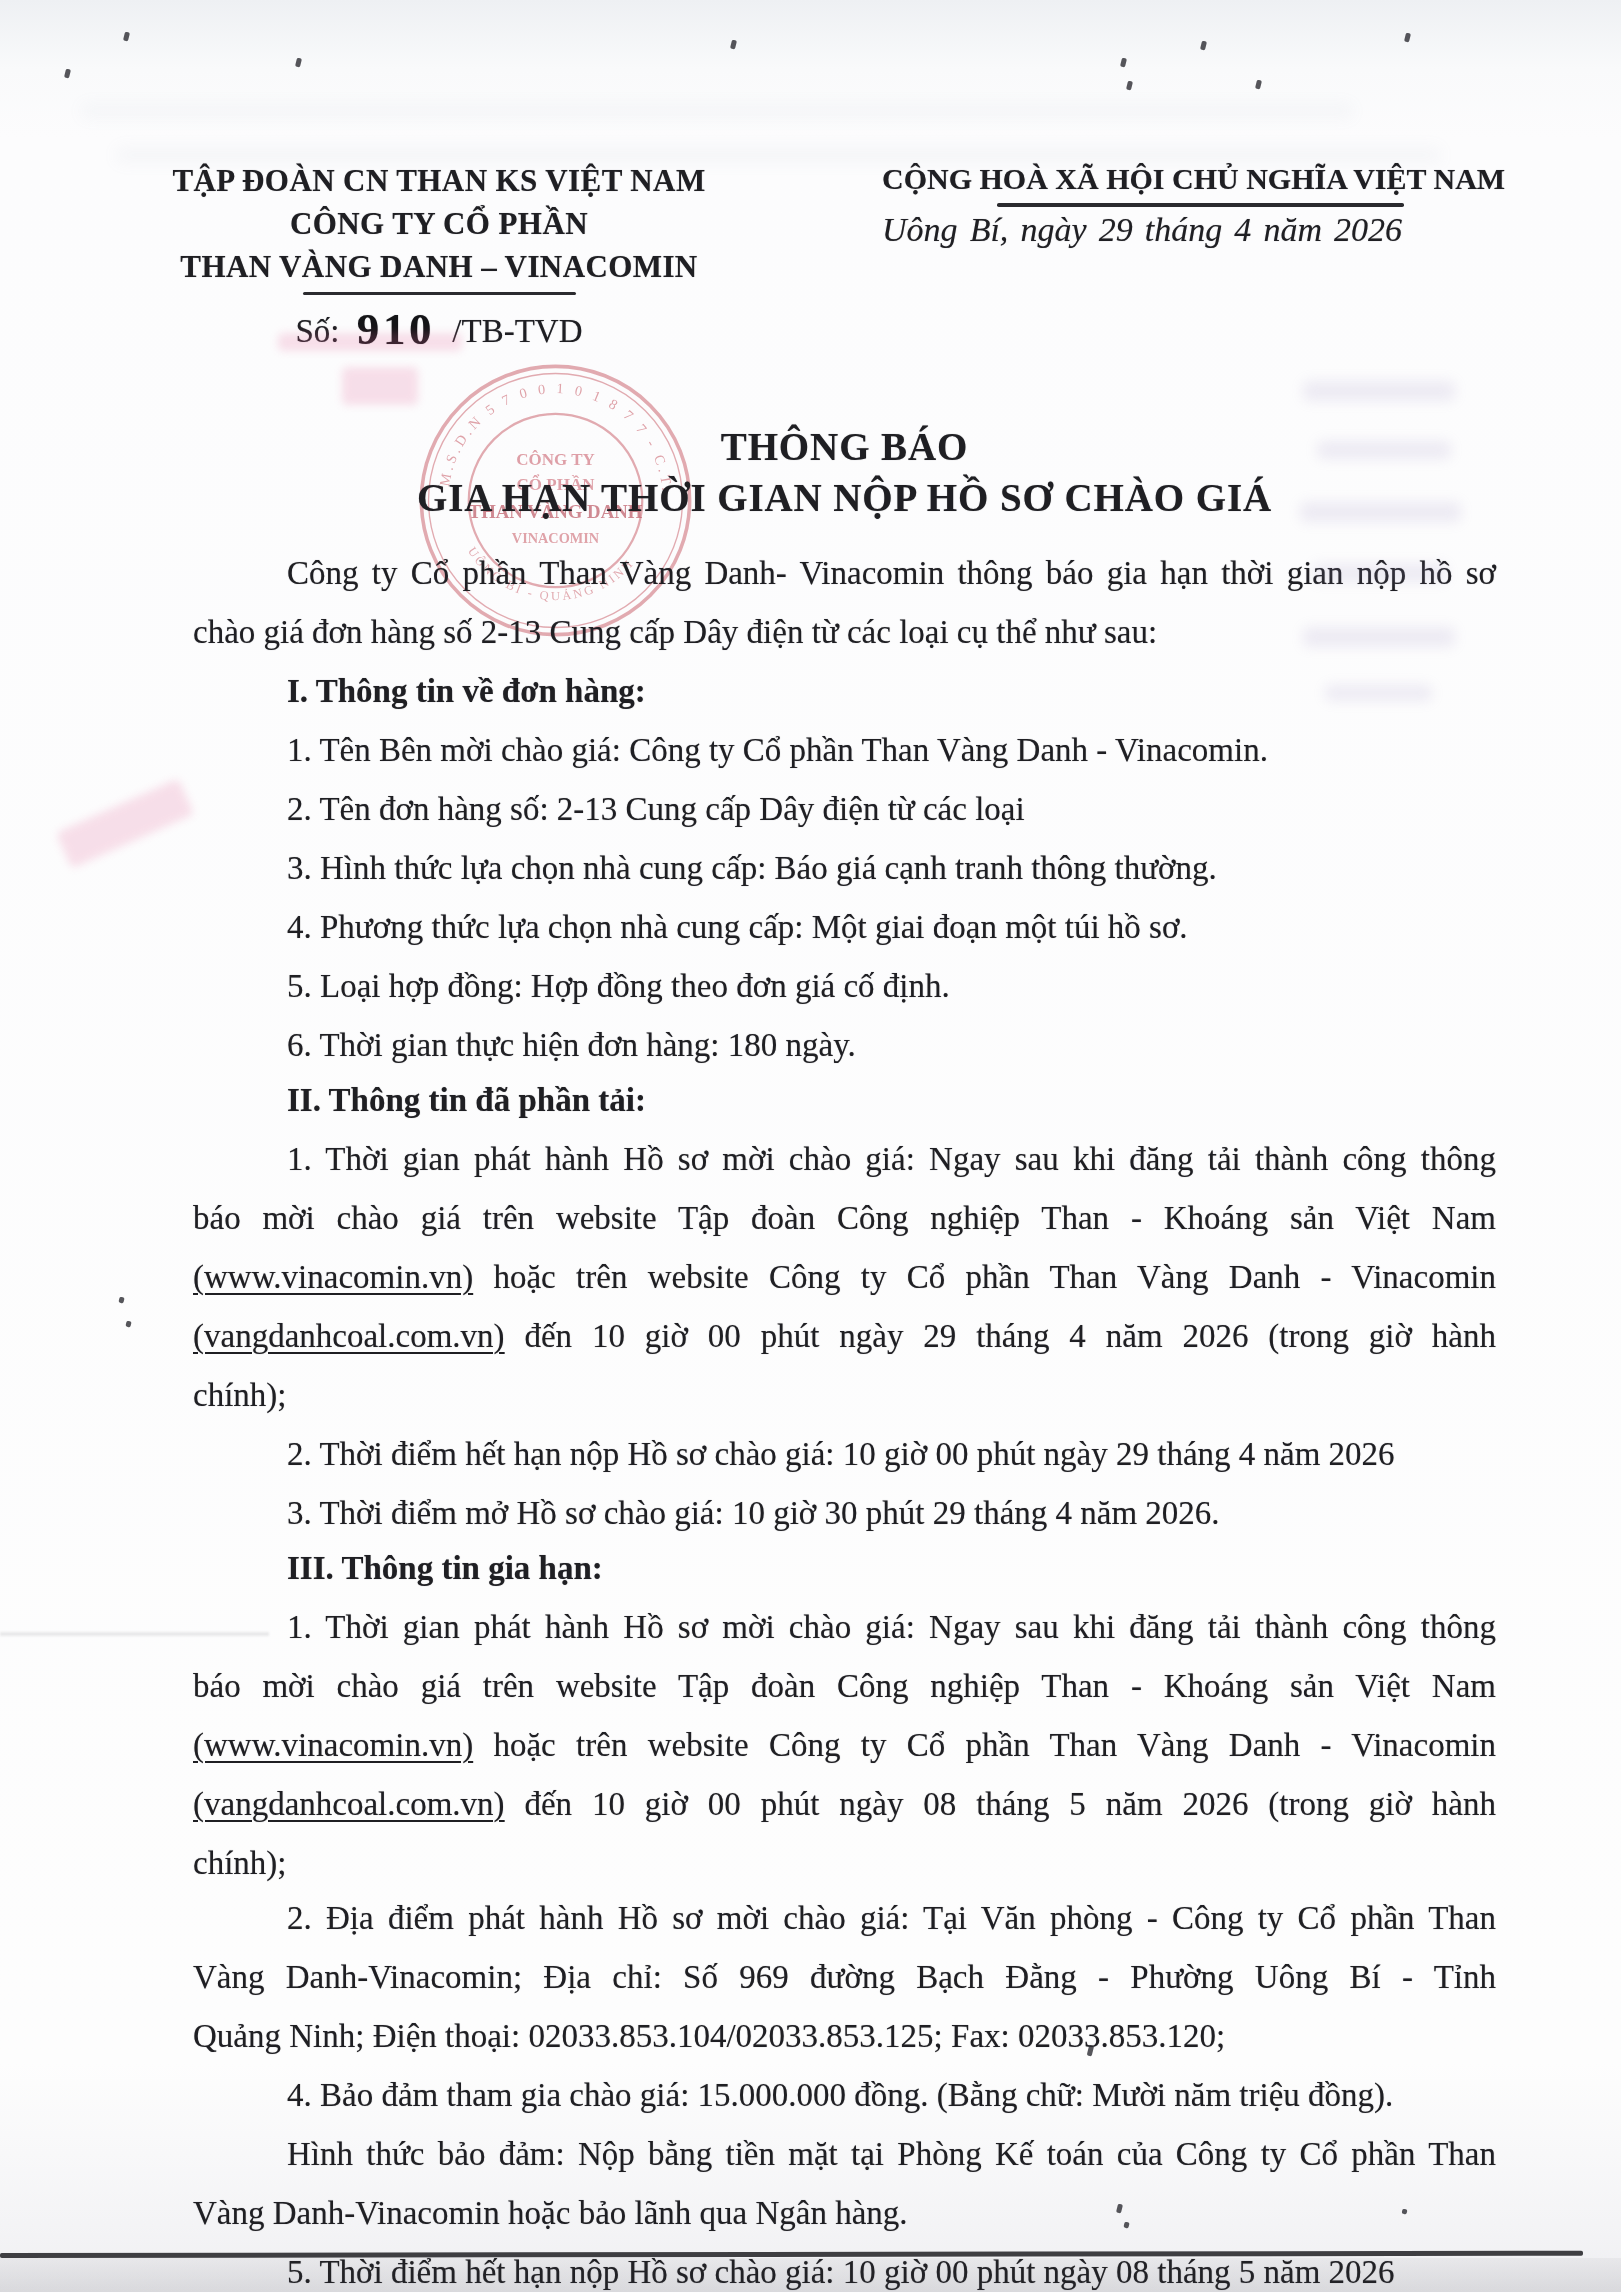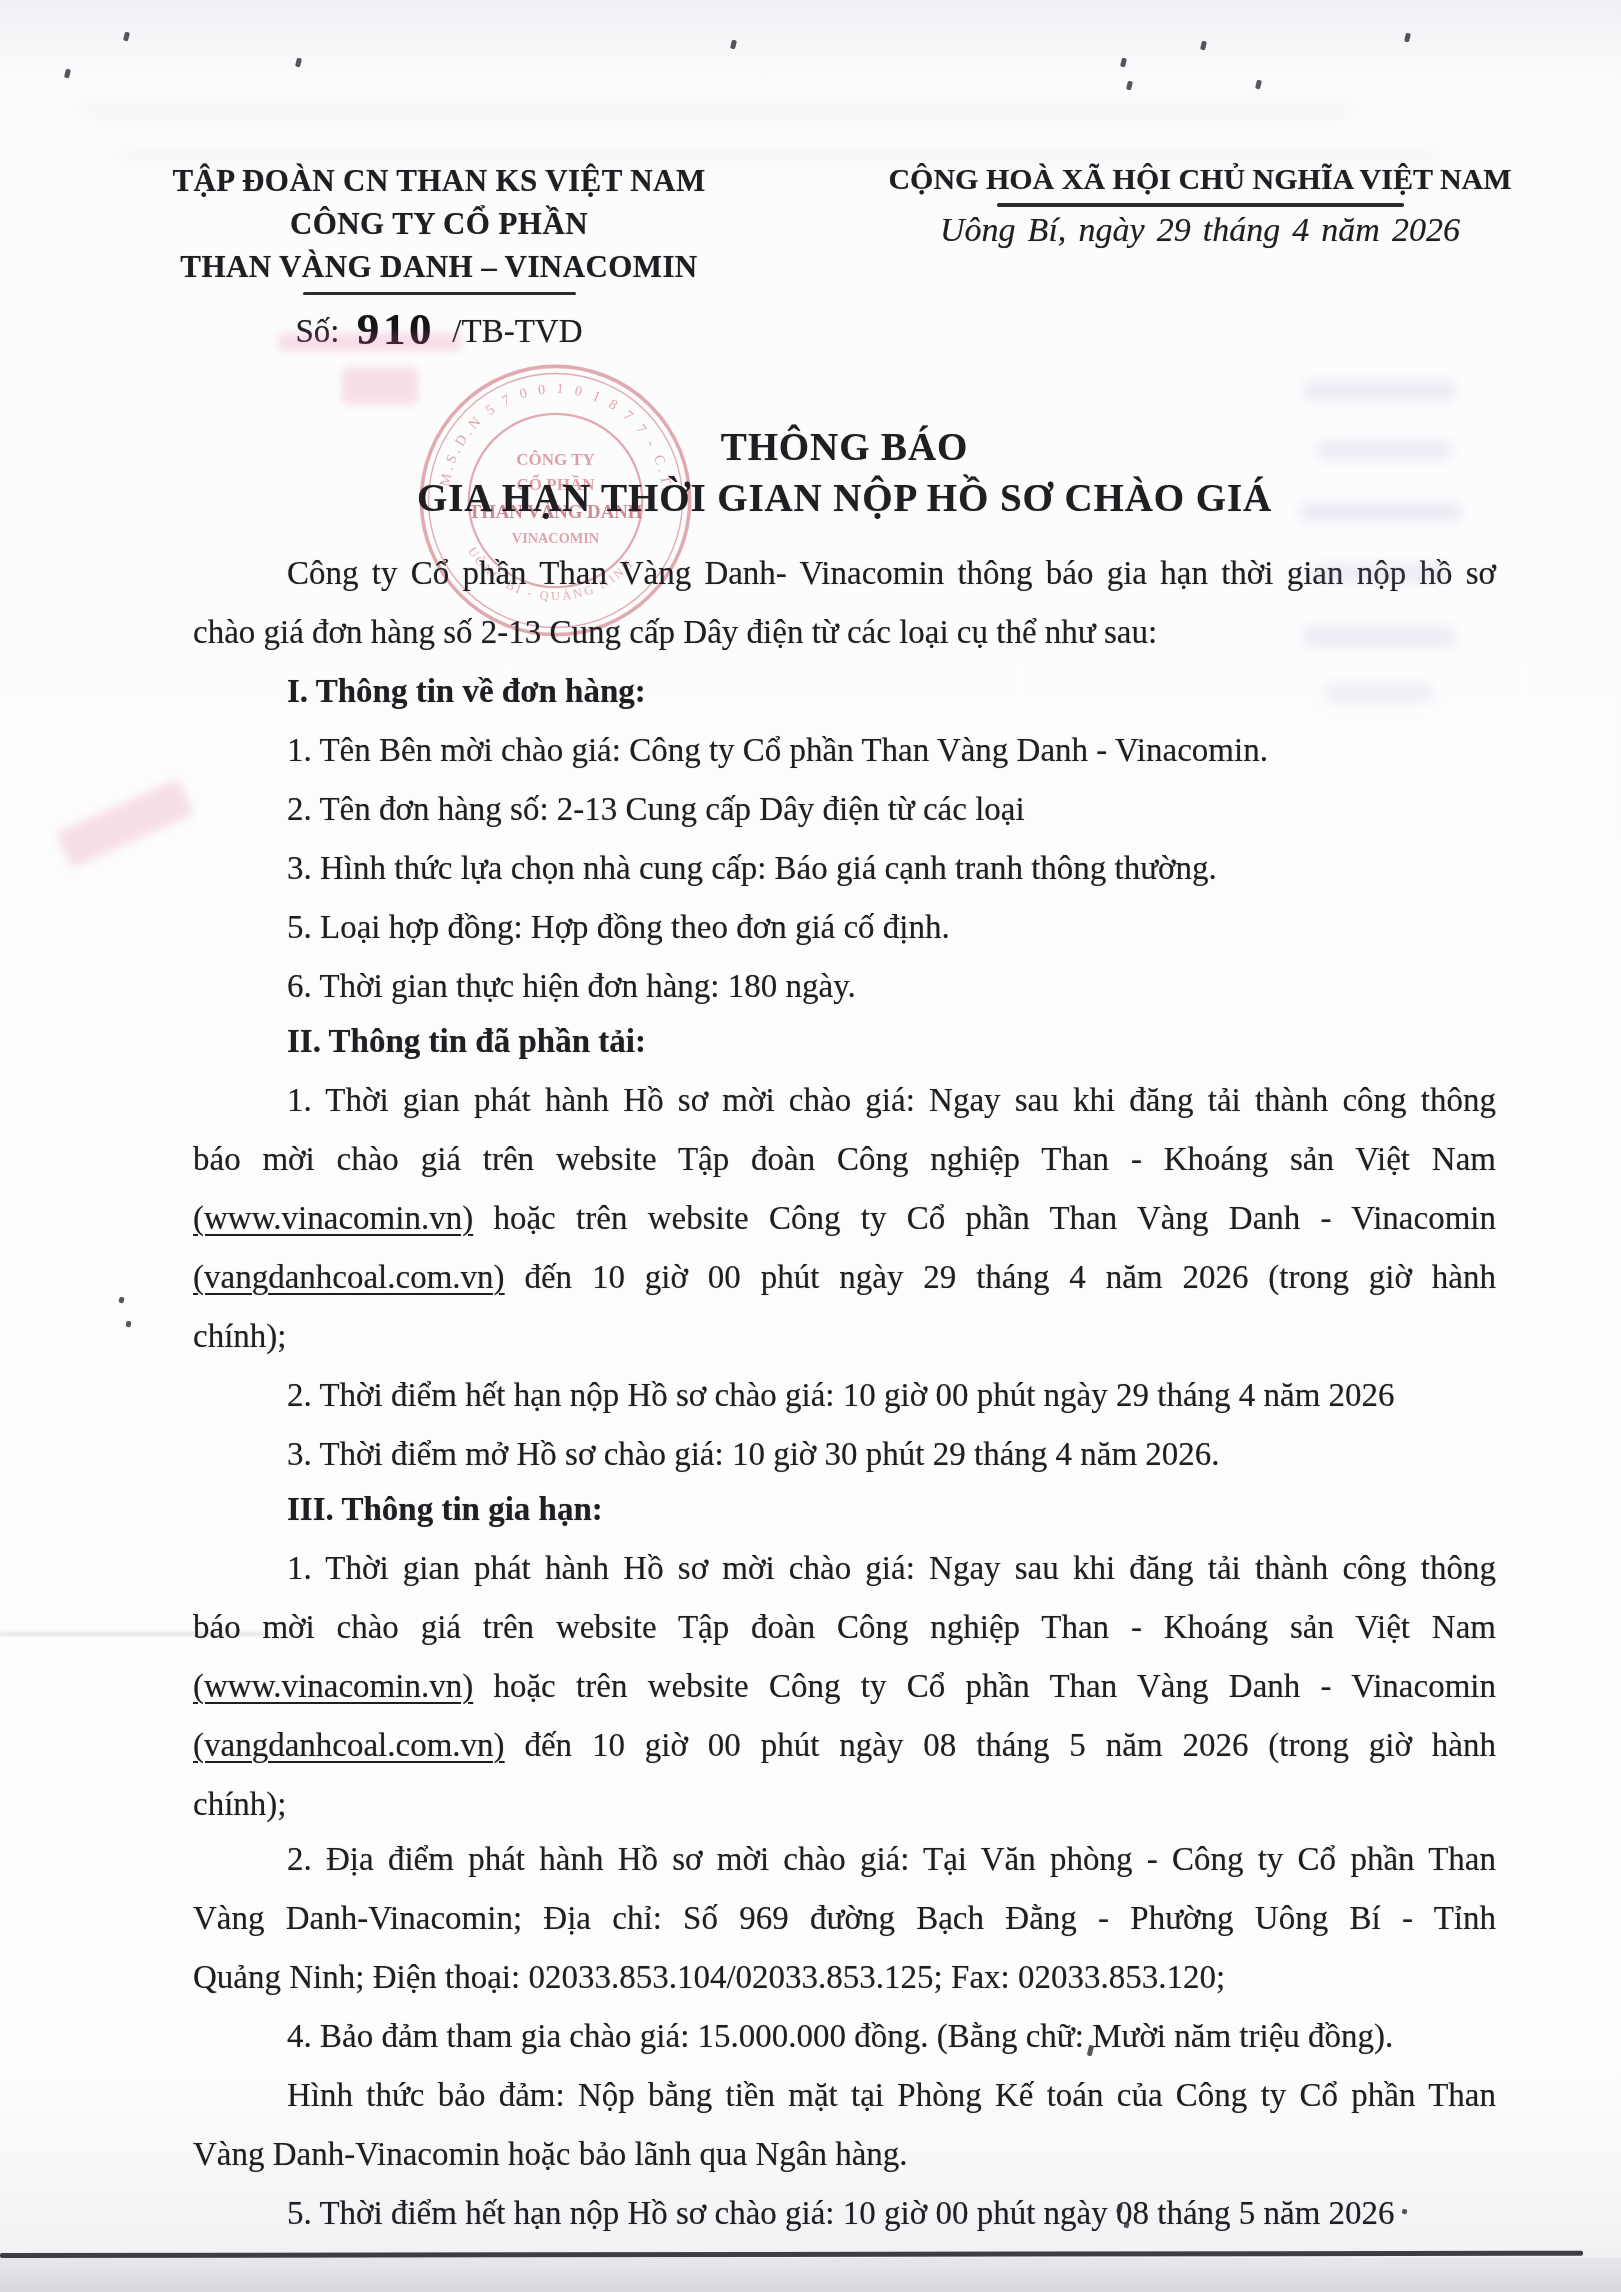--- a/index.html
+++ b/index.html
@@ -12,21 +12,21 @@
     font-family:"Liberation Serif","DejaVu Serif",serif;
     color:#1f1f23;
   }
   .ink{text-shadow:0 0 0.9px rgba(25,25,30,.45);}
   
   .hdr-left{position:absolute;left:110px;top:159px;width:658px;text-align:center;}
   .hdr-left .l1{font-weight:bold;font-size:31px;line-height:43px;letter-spacing:0.4px;}
   .hdr-rule{width:273px;height:3.6px;background:#2b2b2f;margin:3.6px auto 0 auto;border-radius:1.8px;}
   .so-line{margin-top:10.7px;font-size:33px;line-height:47px;}
   .so-num{font-weight:bold;font-size:45px;letter-spacing:3.6px;vertical-align:-1.8px;padding:0 9px;color:#141417;}
-  .hdr-right{position:absolute;left:882px;top:159px;width:636px;text-align:center;}
+  .hdr-right{position:absolute;left:882px;top:159px;width:636px;text-align:left;}
   .hdr-right .n1{font-weight:bold;font-size:30px;line-height:39px;}
   .hdr-right .n2{font-weight:bold;font-size:32px;line-height:41px;margin-top:3.6px;}
   .hdr-rule2{width:407px;height:3.6px;background:#2b2b2f;margin:5.4px auto 0 auto;border-radius:1.8px;}
   .dateline{margin-top:4px;font-style:italic;font-size:34px;word-spacing:3.6px;}
   
   .title-block{position:absolute;left:193px;top:421px;width:1303px;text-align:center;}
   .title-block .t1{font-weight:bold;font-size:39px;line-height:51px;letter-spacing:0.9px;}
   
   .body-block{position:absolute;left:193px;top:538px;width:1303px;font-size:33px;}
   .bl{height:47px;line-height:47px;white-space:nowrap;margin-top:12px;}
@@ -105,20 +105,21 @@
     <div class="t1 ink">GIA HẠN THỜI GIAN NỘP HỒ SƠ CHÀO GIÁ</div>
   </div>
 
   <div class="body-block ink">
       <div class="bl ind jst"><span>Công ty Cổ phần Than Vàng Danh- Vinacomin thông báo gia hạn thời gian nộp hồ sơ</span></div>
       <div class="bl"><span>chào giá đơn hàng số 2-13 Cung cấp Dây điện từ các loại cụ thể như sau:</span></div>
       <div class="bl ind bld"><span>I. Thông tin về đơn hàng:</span></div>
       <div class="bl ind"><span>1. Tên Bên mời chào giá: Công ty Cổ phần Than Vàng Danh - Vinacomin.</span></div>
       <div class="bl ind"><span>2. Tên đơn hàng số: 2-13 Cung cấp Dây điện từ các loại</span></div>
       <div class="bl ind"><span>3. Hình thức lựa chọn nhà cung cấp: Báo giá cạnh tranh thông thường.</span></div>
+      <div class="bl ind"><span>4. Phương thức lựa chọn nhà cung cấp: Một giai đoạn một túi hồ sơ.</span></div>
       <div class="bl ind"><span>5. Loại hợp đồng: Hợp đồng theo đơn giá cố định.</span></div>
       <div class="bl ind"><span>6. Thời gian thực hiện đơn hàng: 180 ngày.</span></div>
       <div class="bl ind bld sp"><span>II. Thông tin  đã phần tải:</span></div>
       <div class="bl ind jst"><span>1. Thời gian phát hành Hồ sơ mời chào giá: Ngay sau khi đăng tải thành công thông</span></div>
       <div class="bl jst"><span>báo mời chào giá trên website Tập đoàn Công nghiệp Than - Khoáng sản Việt Nam</span></div>
       <div class="bl jst"><span class="useg">(www.vinacomin.vn)</span><span> hoặc trên website Công ty Cổ phần Than Vàng Danh - Vinacomin</span></div>
       <div class="bl jst"><span class="useg">(vangdanhcoal.com.vn)</span><span> đến 10 giờ 00 phút ngày 29 tháng 4 năm 2026 (trong giờ hành</span></div>
       <div class="bl"><span>chính);</span></div>
       <div class="bl ind"><span>2. Thời điểm hết hạn nộp Hồ sơ chào giá: 10 giờ 00 phút ngày 29 tháng 4 năm 2026</span></div>
       <div class="bl ind"><span>3. Thời điểm mở Hồ sơ chào giá: 10 giờ 30 phút 29 tháng 4 năm 2026.</span></div>

